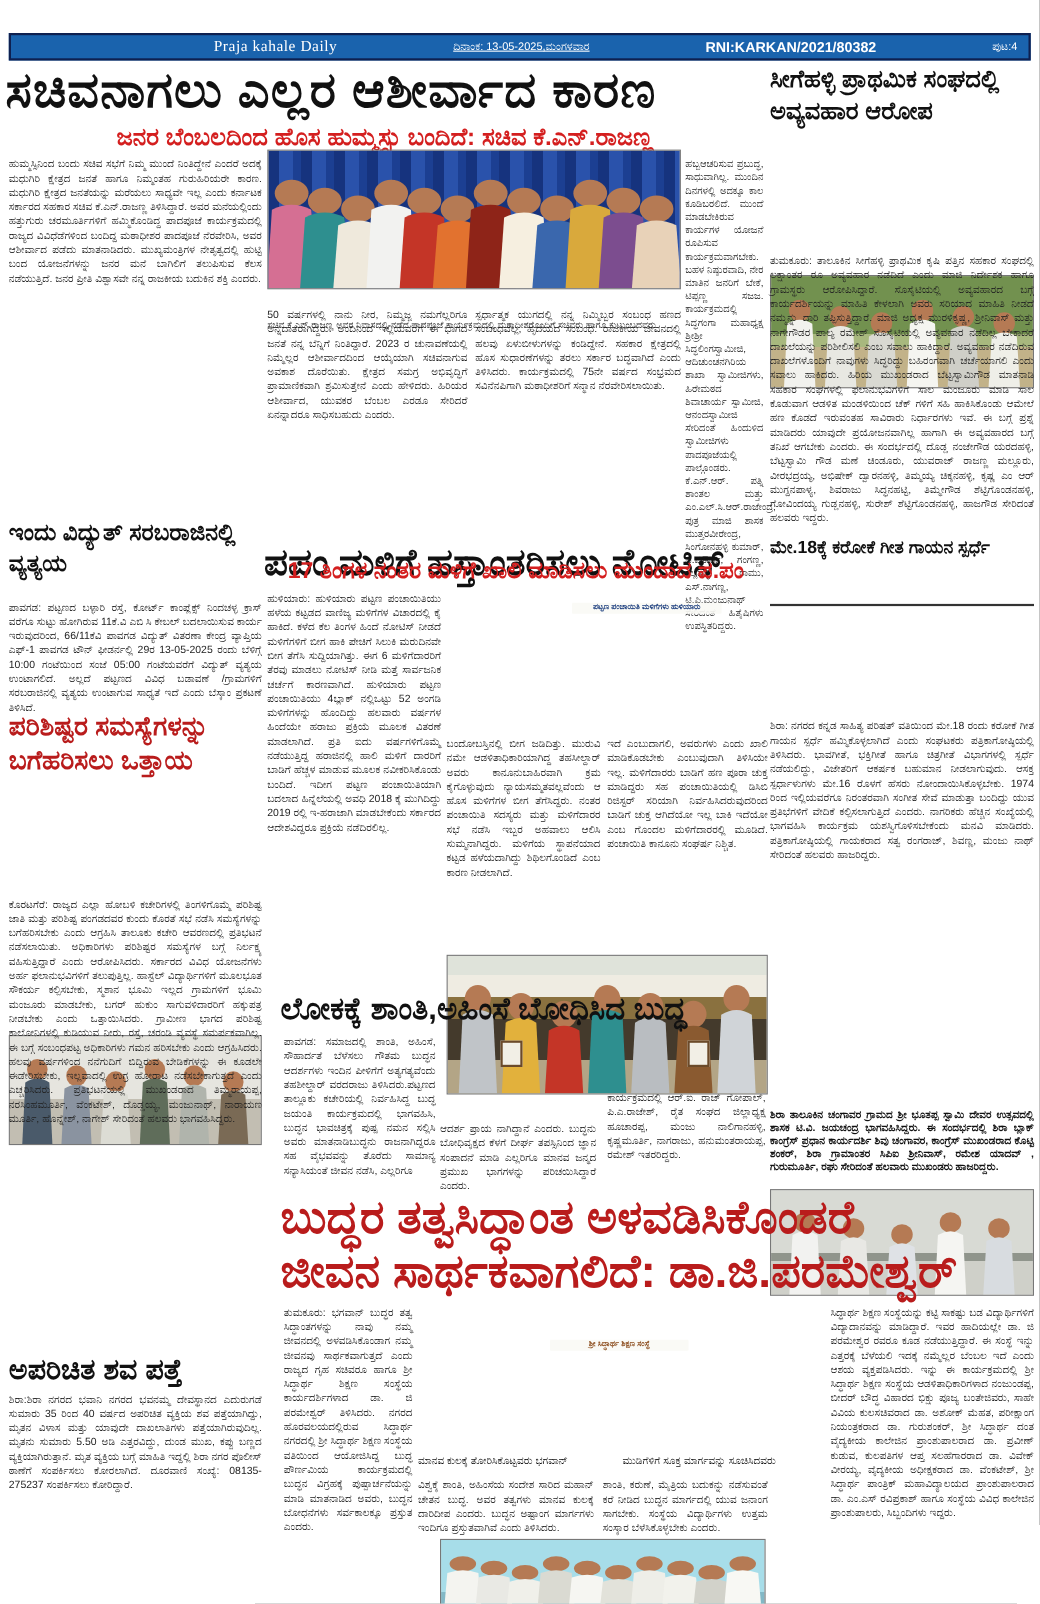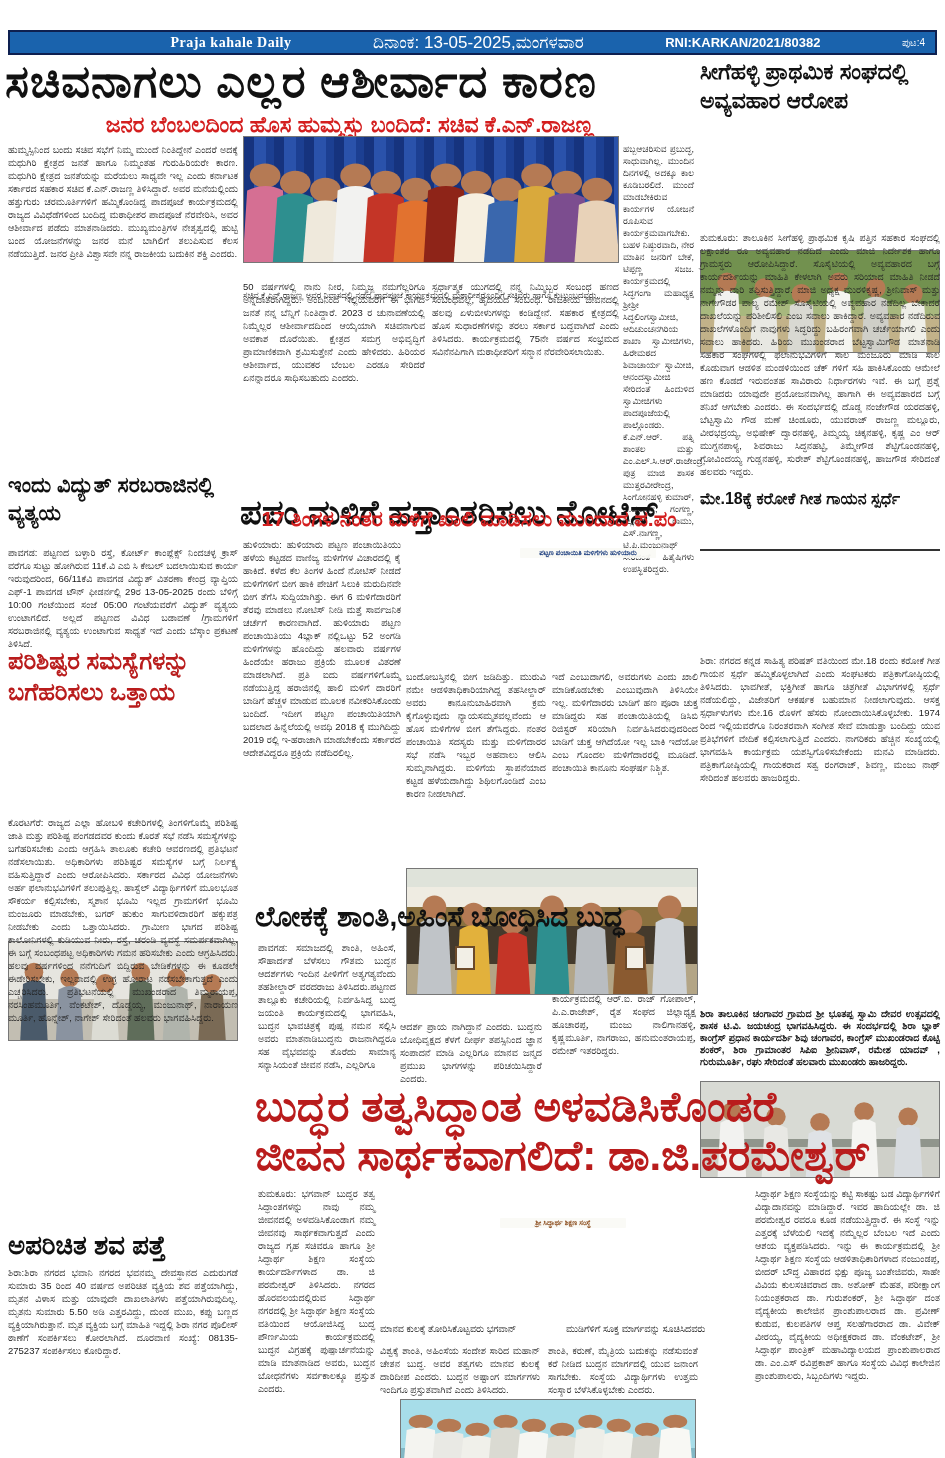--- a/index.html
+++ b/index.html
@@ -9,22 +9,22 @@
     font-family:"Liberation Sans", sans-serif;color:#1a1a1a;
   }
   .abs{position:absolute;}
   
   .masthead{
     display:flex;align-items:center;justify-content:space-between;
     background:#1a63ad;border:2px solid #0e2050;color:#fff;
     padding:0 10px;box-sizing:border-box;
   }
   .mh-brand-kn{font-style:italic;font-size:10px;margin-top:44px;}
-  .mh-brand-en{font-family:"Liberation Serif", serif;font-weight:bold;font-size:14px;letter-spacing:.5px;}
-  .mh-date{font-size:17px;}
+  .mh-brand-en{font-family:"Liberation Serif", serif;font-weight:normal;font-size:14px;letter-spacing:.5px;}
+  .mh-date{font-size:10px;text-decoration:underline;}
   .mh-rni{font-weight:bold;font-size:13px;}
   .mh-page{font-size:10px;}
   
   .hl{font-weight:bold;color:#111;line-height:1.08;text-align:left;}
   .hl-red{color:#b91c1c;}
   .sub{font-weight:bold;color:#d41f1f;text-align:center;line-height:1.1;}
   
   .bt{font-size:9.5px;line-height:13px;text-align:justify;color:#222;}
   .cap{font-size:9.5px;line-height:12px;font-weight:bold;color:#111;text-align:justify;}
   

